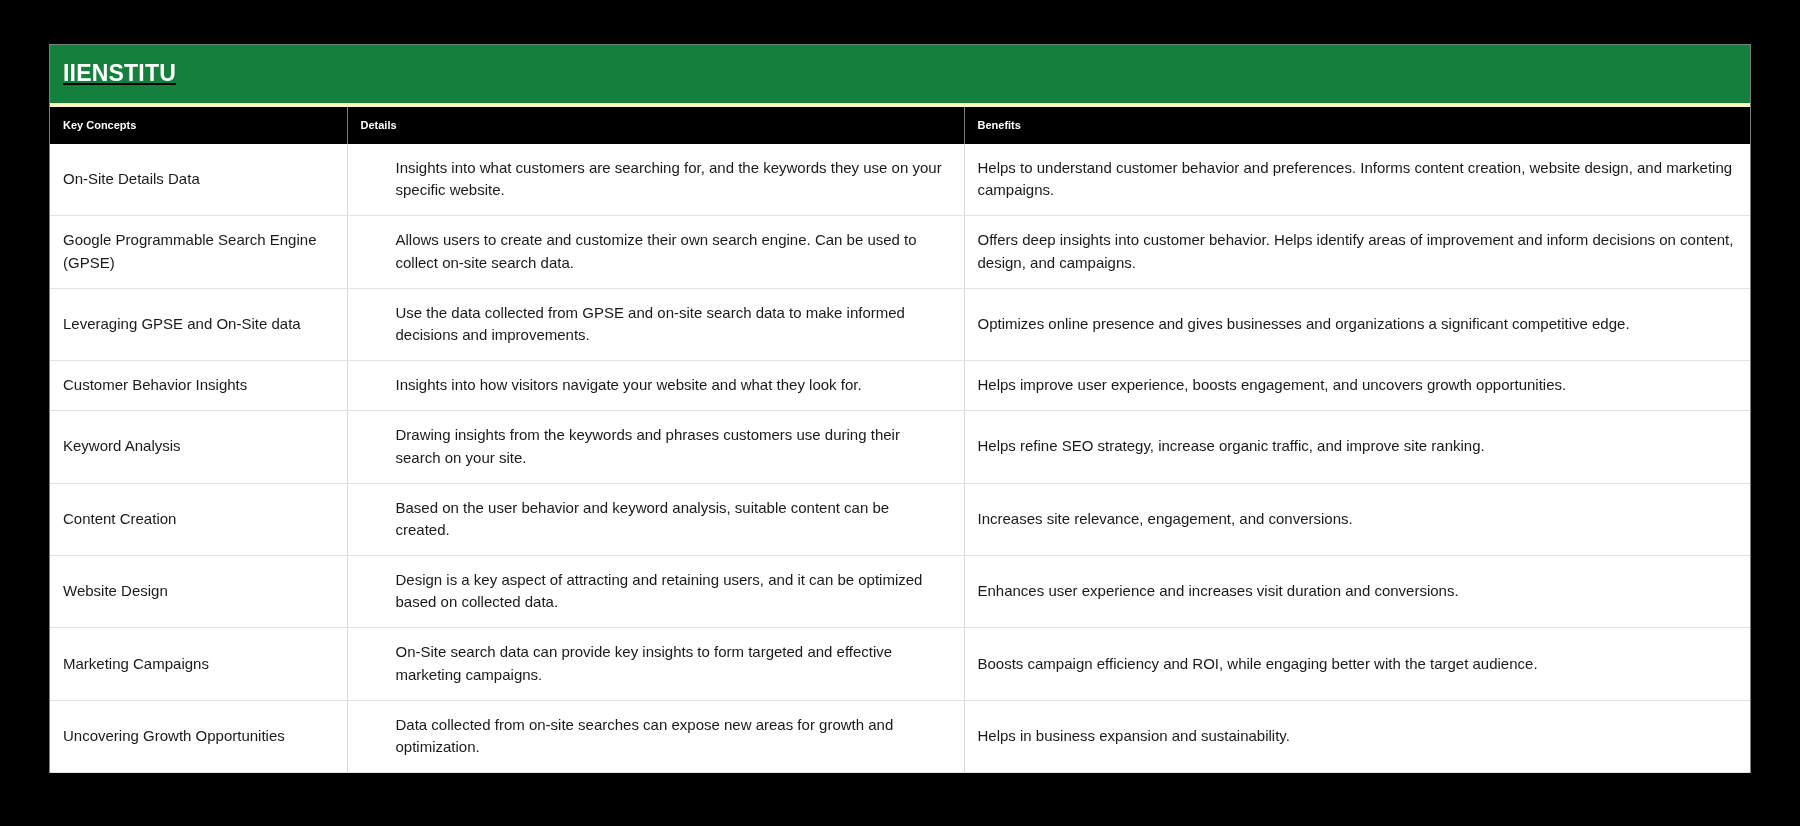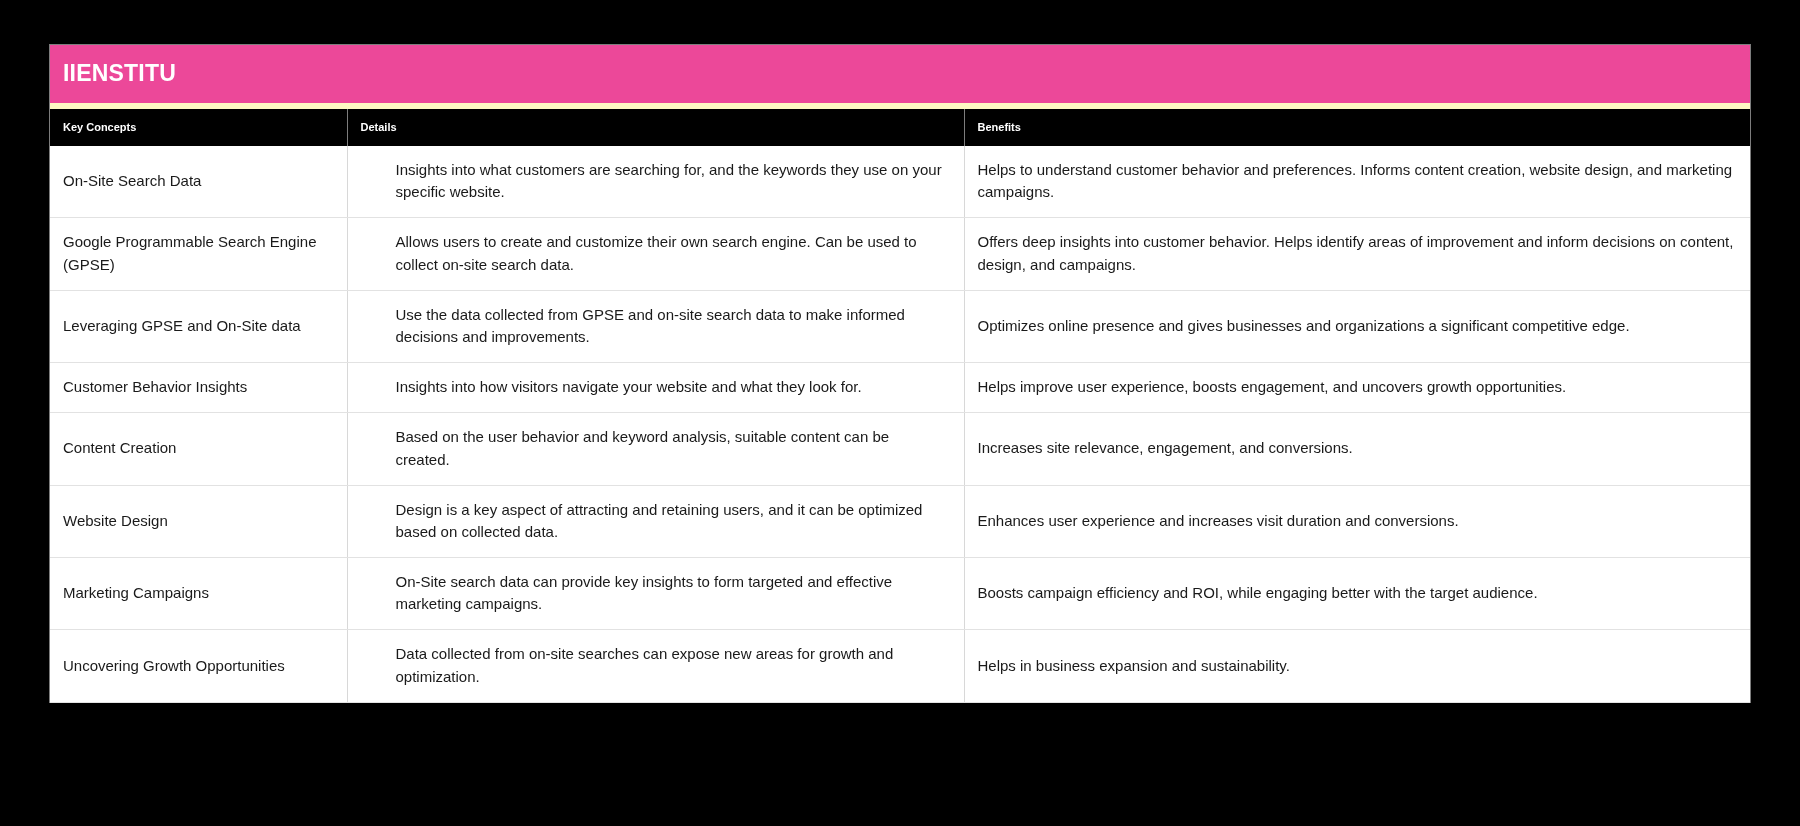--- a/index.html
+++ b/index.html
@@ -25,23 +25,24 @@
     top: 44px;
     width: 1702px;
     border: 1px solid #7d7d7d;
     border-bottom: none;
     background: #000000;
     overflow: hidden;
   }
 
   
   .title-bar {
-    background: #ec4899;
-    border-bottom: 6px solid #fef9c3;
+    background: #15803d;
+    border-bottom: 4px solid #fef9c3;
     padding: 14px 13px 15px 13px;
+    text-decoration: underline;
   }
   .brand-title {
     color: #ffffff;
     font-size: 23px;
     font-weight: bold;
     letter-spacing: 0.2px;
     line-height: 1.25;
   }
 
   
@@ -106,38 +107,43 @@
       <thead>
         <tr>
           <th>Key Concepts</th>
           <th>Details</th>
           <th>Benefits</th>
         </tr>
       </thead>
       <tbody>
 
         <tr>
-          <td class="cell-concept">On-Site Search Data</td>
+          <td class="cell-concept">On-Site Details Data</td>
           <td class="cell-details">Insights into what customers are searching for, and the keywords they use on your specific website.</td>
           <td class="cell-benefits">Helps to understand customer behavior and preferences. Informs content creation, website design, and marketing campaigns.</td>
         </tr>
         <tr>
           <td class="cell-concept">Google Programmable Search Engine (GPSE)</td>
           <td class="cell-details">Allows users to create and customize their own search engine. Can be used to collect on-site search data.</td>
           <td class="cell-benefits">Offers deep insights into customer behavior. Helps identify areas of improvement and inform decisions on content, design, and campaigns.</td>
         </tr>
         <tr>
           <td class="cell-concept">Leveraging GPSE and On-Site data</td>
           <td class="cell-details">Use the data collected from GPSE and on-site search data to make informed decisions and improvements.</td>
           <td class="cell-benefits">Optimizes online presence and gives businesses and organizations a significant competitive edge.</td>
         </tr>
         <tr>
           <td class="cell-concept">Customer Behavior Insights</td>
           <td class="cell-details">Insights into how visitors navigate your website and what they look for.</td>
           <td class="cell-benefits">Helps improve user experience, boosts engagement, and uncovers growth opportunities.</td>
+        </tr>
+        <tr>
+          <td class="cell-concept">Keyword Analysis</td>
+          <td class="cell-details">Drawing insights from the keywords and phrases customers use during their search on your site.</td>
+          <td class="cell-benefits">Helps refine SEO strategy, increase organic traffic, and improve site ranking.</td>
         </tr>
         <tr>
           <td class="cell-concept">Content Creation</td>
           <td class="cell-details">Based on the user behavior and keyword analysis, suitable content can be created.</td>
           <td class="cell-benefits">Increases site relevance, engagement, and conversions.</td>
         </tr>
         <tr>
           <td class="cell-concept">Website Design</td>
           <td class="cell-details">Design is a key aspect of attracting and retaining users, and it can be optimized based on collected data.</td>
           <td class="cell-benefits">Enhances user experience and increases visit duration and conversions.</td>

